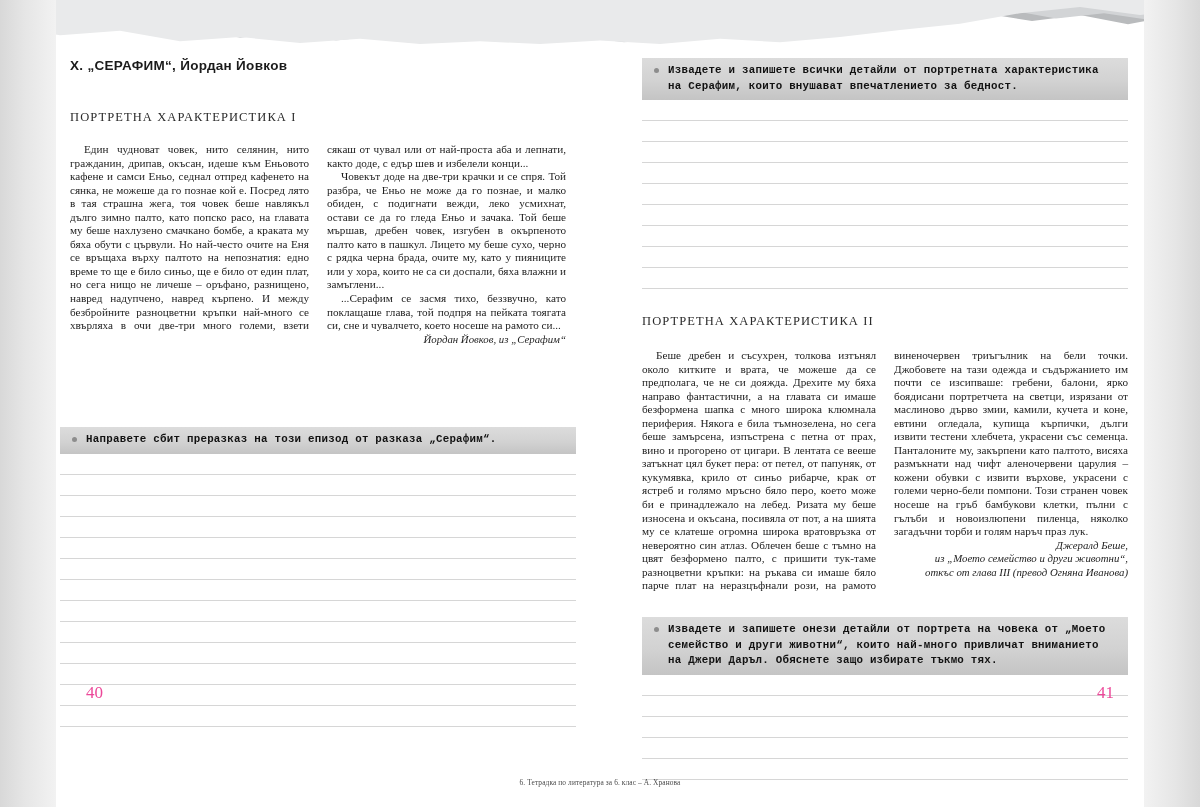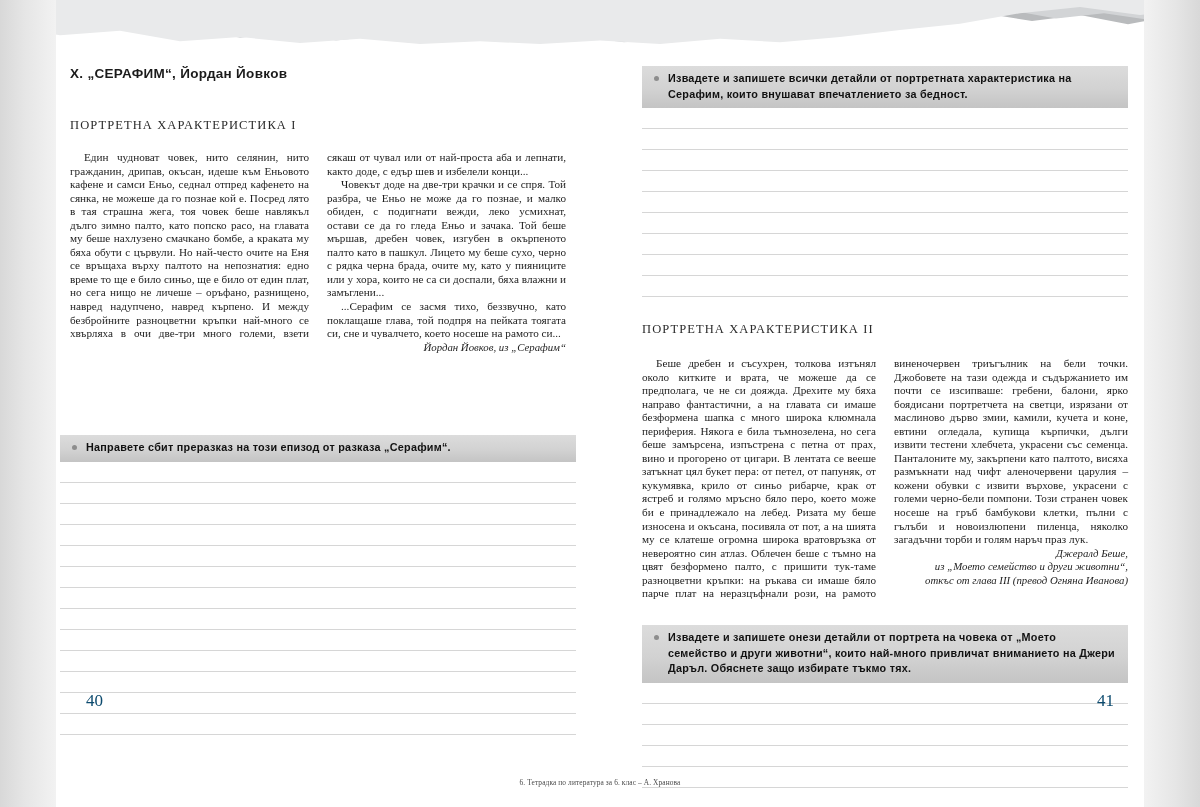--- a/index.html
+++ b/index.html
@@ -88,21 +88,21 @@
     clip-path: polygon(
       0% 0%, 100% 0%, 100% 20%, 95% 34%, 90% 16%, 85% 30%,
       80% 54%, 75% 68%, 70% 84%, 65% 96%, 60% 88%, 55% 100%,
       50% 92%, 45% 100%, 40% 94%, 35% 100%, 30% 88%, 25% 98%,
       20% 84%, 15% 94%, 10% 70%, 5% 80%, 0% 58%);
   }
 
   
   .page {
     position: absolute;
-    top: 16px;
+    top: 8px;
     height: 713px;
   }
   #page-left  { left: 56px;  width: 544px; }
   #page-right { left: 600px; width: 544px; }
 
   .page-body {
     position: absolute;
     left: 0; right: 0;
   }
 
@@ -154,42 +154,42 @@
   }
   .task-bullet {
     position: absolute;
     left: 12px;
     top: 10px;
     width: 5px; height: 5px;
     border-radius: 50%;
     background: #8d8d8d;
   }
   .task-text {
-    font-family: Liberation Sans, sans-serif;
+    font-family: Liberation Mono, monospace;
     font-weight: bold;
     font-size: 10.8px;
     line-height: 15.5px;
     color: #111111;
     letter-spacing: .25px;
   }
 
   
   .rules { position: relative; }
   .rule {
     height: 20px;
     border-bottom: 1px solid #d6d6d6;
   }
 
   
   .folio {
     position: absolute;
     bottom: 18px;
     font-family: "Liberation Serif", serif;
     font-size: 17px;
-    color: #0c4a6e;
+    color: #ec4899;
   }
   #folio-left  { left: 30px; }
   #folio-right { right: 30px; }
 
   #footer-note {
     position: absolute;
     bottom: 20px;
     left: 0; right: 0;
     text-align: center;
     font-family: "Liberation Serif", serif;

